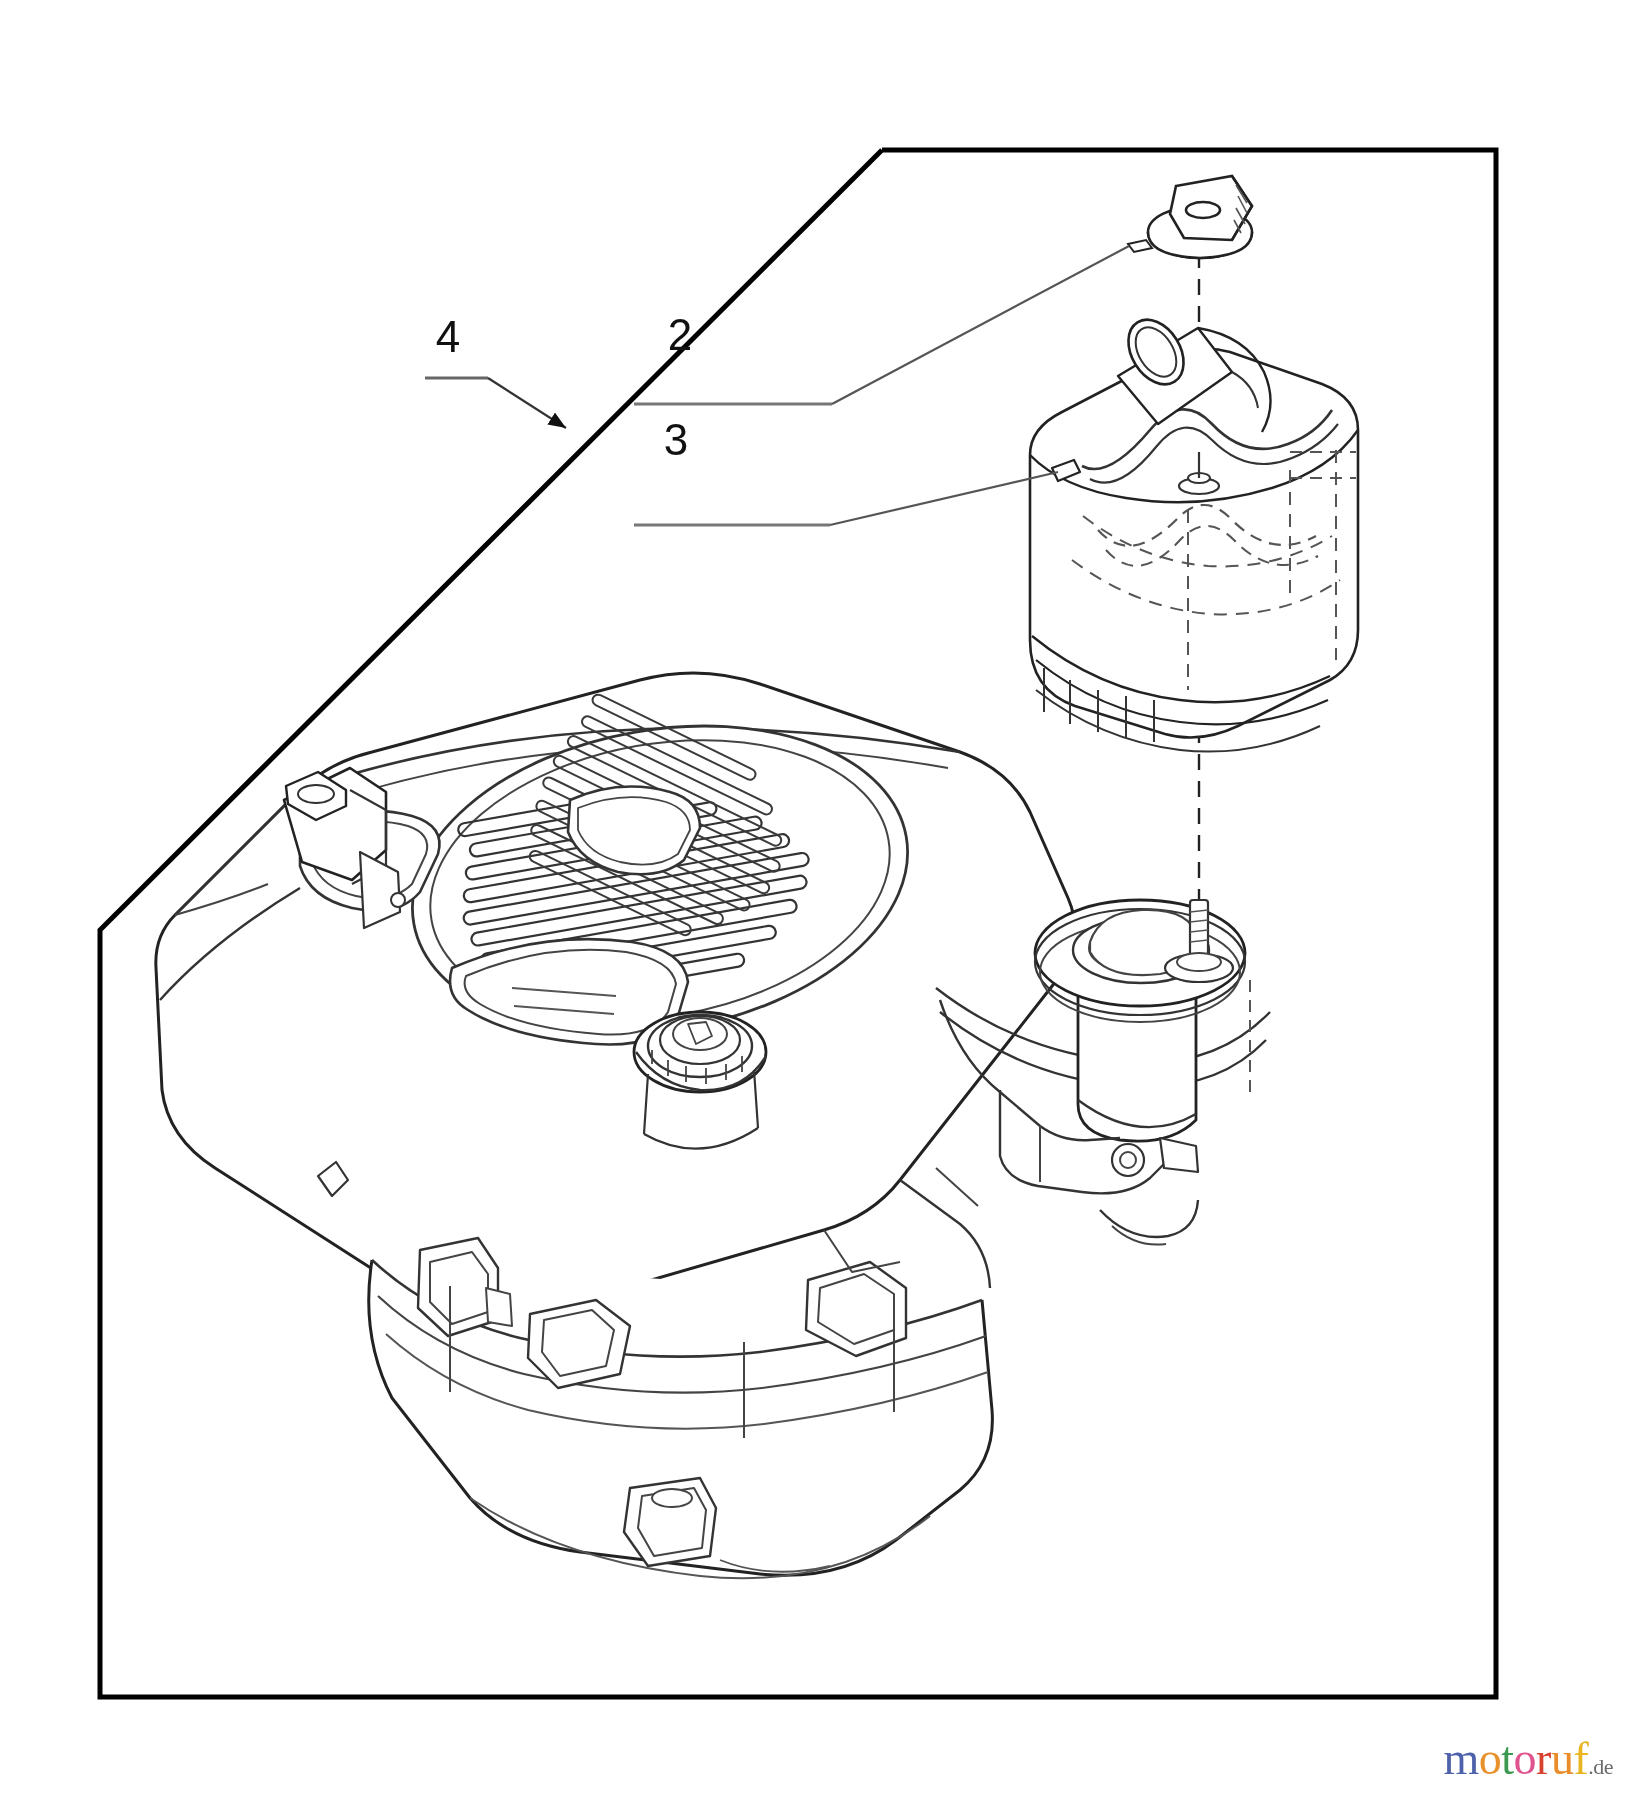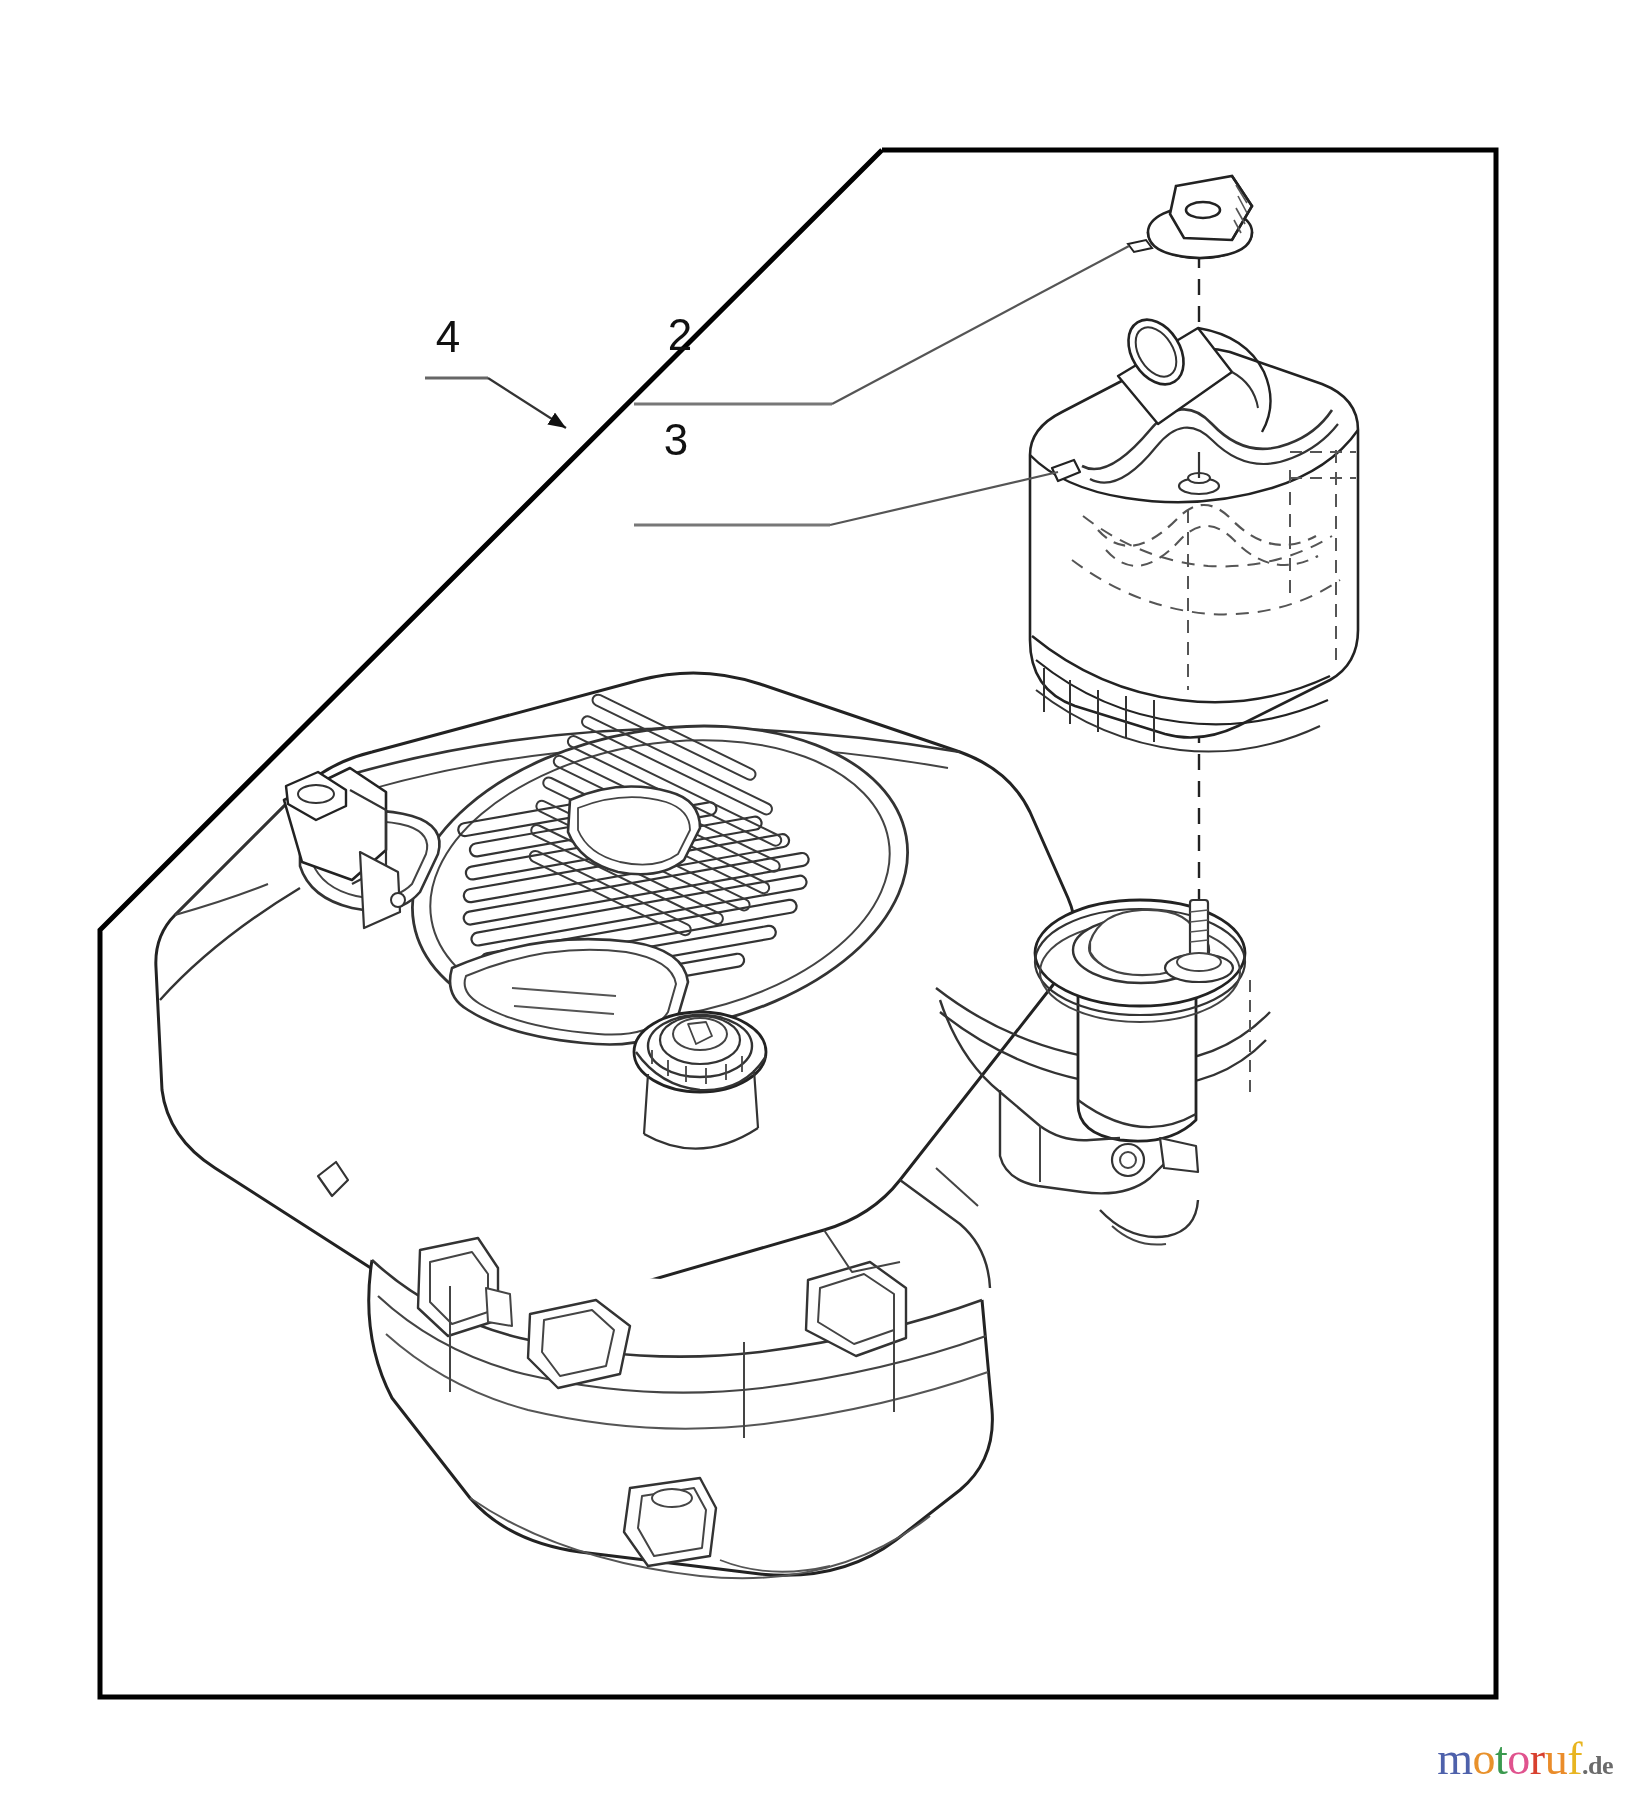--- a/index.html
+++ b/index.html
@@ -36,23 +36,22 @@
     bottom: 18px;
     font-family: "Liberation Serif", serif;
     font-size: 46px;
     letter-spacing: -0.5px;
     line-height: 1;
     white-space: nowrap;
     user-select: none;
   }
   .wm span { display: inline; }
   .wm .suffix {
-    font-size: 26px;
+    font-size: 22px;
     vertical-align: baseline;
-    font-weight: bold;
   }
 </style>
 </head>
 <body>
 
 <div id="diagram-root">
 
   <svg id="diagram-svg" viewBox="0 0 1641 1800" xmlns="http://www.w3.org/2000/svg">
 
     <defs>

